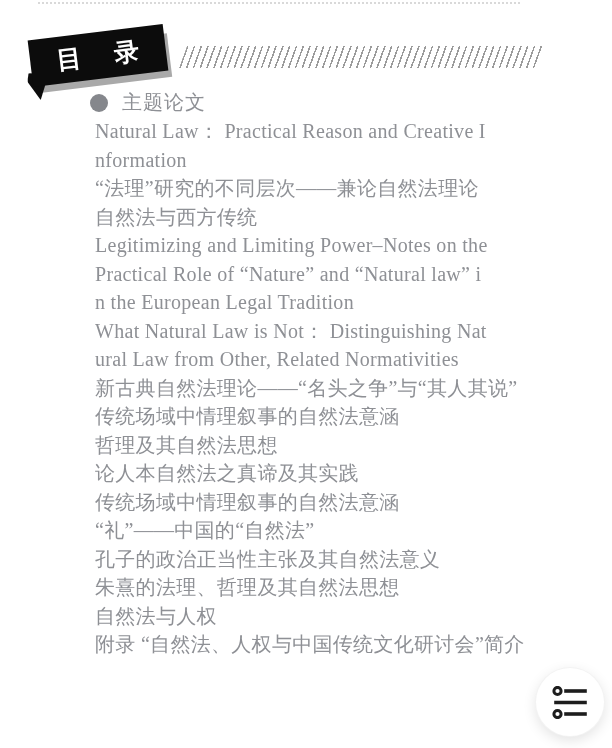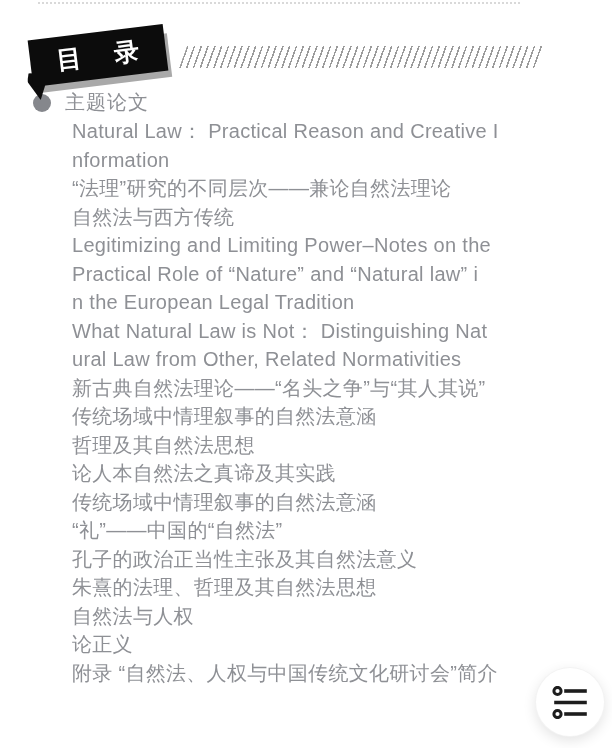--- a/index.html
+++ b/index.html
@@ -47,33 +47,34 @@
     transform:skewX(-20deg);
     z-index:0;
   }
   
   .toc-list{
     position:absolute;left:0;top:88px;width:612px;
     color:#8e9095;
     font-size:20px;
   }
   .section-row{
-    display:flex;align-items:center;height:29px;padding-left:33px;
+    display:flex;align-items:center;height:29px;padding-left:90px;
   }
   .bullet{
     width:18px;height:18px;border-radius:50%;
     background:#85878c;flex:0 0 auto;margin-right:14px;
   }
   .section-label{
     font-size:20px;letter-spacing:1px;white-space:nowrap;
   }
   .toc-line{
-    height:28.5px;line-height:28.5px;padding-left:72px;
+    height:28.5px;line-height:28.5px;padding-left:95px;
     letter-spacing:0.3px;white-space:nowrap;
     cursor:pointer;
+    font-family:Liberation Serif, serif;
   }
   
   .fab{
     position:absolute;left:536px;top:668px;width:68px;height:68px;
     border-radius:50%;background:#ffffff;border:none;padding:0;
     box-shadow:0 0 0 1px #f3f3f3, 0 4px 14px rgba(0,0,0,0.12);
     display:flex;align-items:center;justify-content:center;
     cursor:pointer;
   }
   .fab svg{display:block;}
@@ -106,21 +107,20 @@
   <div class="toc-line">ural Law from Other, Related Normativities</div>
   <div class="toc-line">新古典自然法理论——“名头之争”与“其人其说”</div>
   <div class="toc-line">传统场域中情理叙事的自然法意涵</div>
   <div class="toc-line">哲理及其自然法思想</div>
   <div class="toc-line">论人本自然法之真谛及其实践</div>
   <div class="toc-line">传统场域中情理叙事的自然法意涵</div>
   <div class="toc-line">“礼”——中国的“自然法”</div>
   <div class="toc-line">孔子的政治正当性主张及其自然法意义</div>
   <div class="toc-line">朱熹的法理、哲理及其自然法思想</div>
   <div class="toc-line">自然法与人权</div>
-  <div class="toc-line">论正义</div>
   <div class="toc-line">附录 “自然法、人权与中国传统文化研讨会”简介</div>
 </div>
 
 <button class="fab">
   <svg width="37" height="33" viewBox="0 0 37 33">
     <g stroke="#1d1d1d" fill="none" stroke-linecap="square">
       <circle cx="5.5" cy="5" r="3.6" stroke-width="3"></circle>
       <line x1="14" y1="5" x2="33" y2="5" stroke-width="3.6"></line>
       <line x1="4" y1="16.5" x2="33" y2="16.5" stroke-width="3.6"></line>
       <circle cx="5.5" cy="28" r="3.6" stroke-width="3"></circle>

